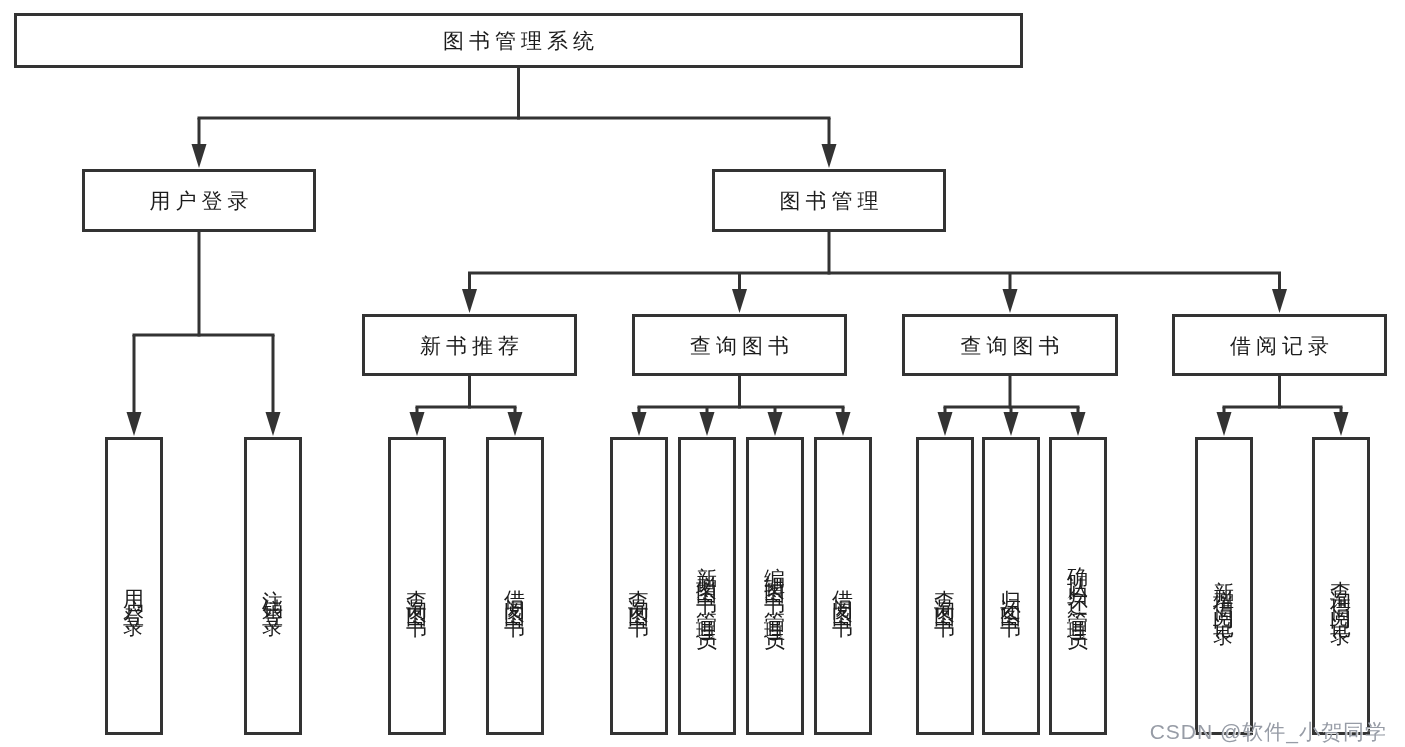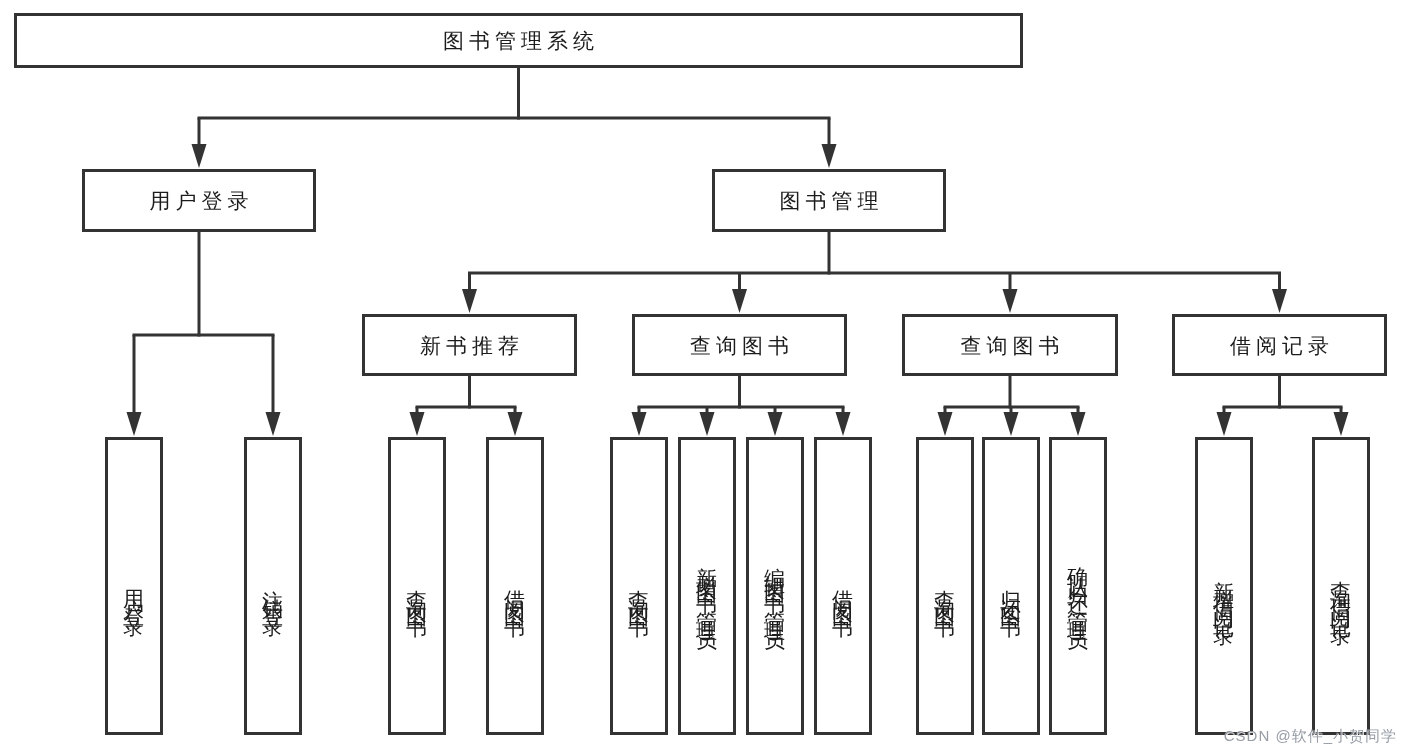--- a/index.html
+++ b/index.html
@@ -39,23 +39,23 @@
     padding-left: 5px; 
     white-space: nowrap;
   }
   .node.vert {
     writing-mode: vertical-rl;
     letter-spacing: 9px;
     padding-top: 9px; 
   }
   #watermark {
     position: absolute;
-    right: 8px;
+    right: 18px;
     bottom: 1px;
-    font-size: 15px;
+    font-size: 21px;
     color: var(--wm, #979ca6);
     text-shadow: 1px 1px 0 rgba(255,255,255,0.85);
     white-space: nowrap;
     letter-spacing: 1px;
   }
 </style>
 </head>
 <body>
 
 <div id="stage" style="--line: #333333; --text: #1c1c1c; --bg: #ffffff; --wm: #979ca6;">

